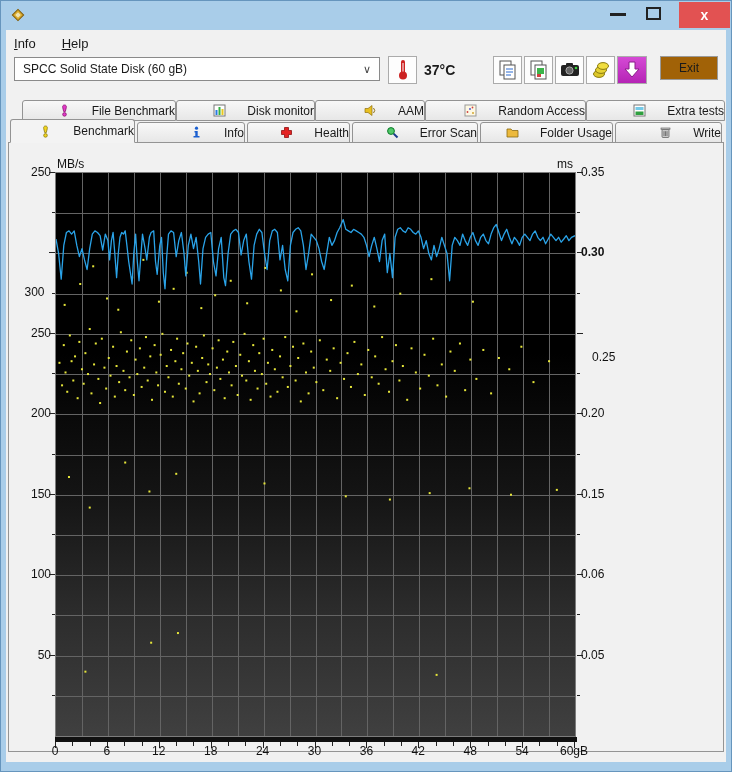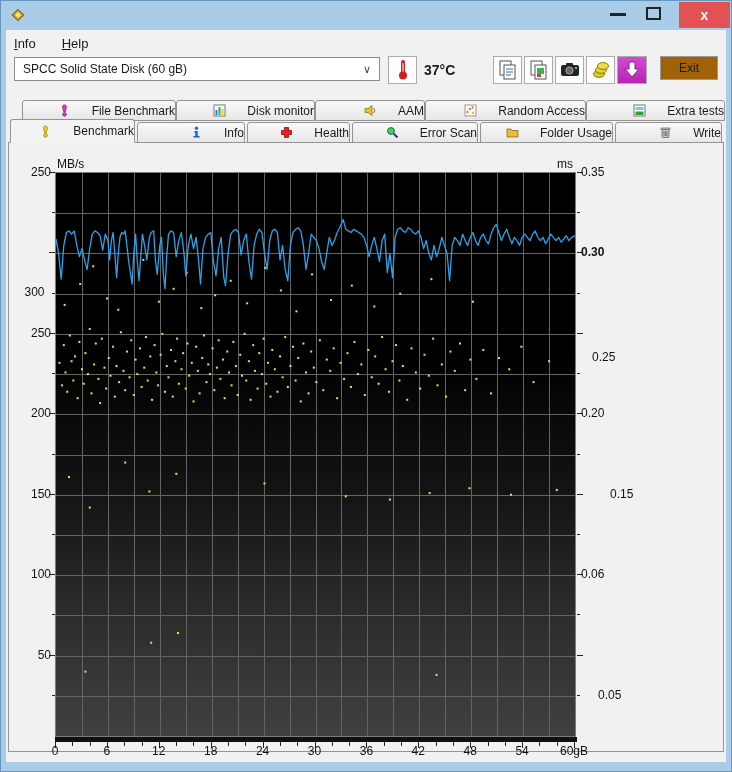--- a/index.html
+++ b/index.html
@@ -486,23 +486,23 @@
     <div class="tick-label" style="left: 18px; top: 245.429px; width: 33px; text-align: center; margin-top: 40px;">300</div>
     <div class="tick-label" style="left: 18px; top: 325.857px; width: 33px; text-align: right;">250</div>
     <div class="tick-label" style="left: 18px; top: 406.286px; width: 33px; text-align: right;">200</div>
     <div class="tick-label" style="left: 18px; top: 486.714px; width: 33px; text-align: right;">150</div>
     <div class="tick-label" style="left: 18px; top: 567.143px; width: 33px; text-align: right;">100</div>
     <div class="tick-label" style="left: 18px; top: 647.571px; width: 33px; text-align: right;">50</div>
     <div class="tick-label" style="left: 581px; top: 165px; width: 34px;">0.35</div>
     <div class="tick-label" style="left: 581px; top: 245.429px; width: 34px; font-weight: bold;">0.30</div>
     <div class="tick-label" style="left: 592px; top: 325.857px; width: 34px; margin-top: 24px;">0.25</div>
     <div class="tick-label" style="left: 581px; top: 406.286px; width: 34px;">0.20</div>
-    <div class="tick-label" style="left: 610px; top: 486.714px; width: 34px;">0.15</div>
+    <div class="tick-label" style="left: 581px; top: 486.714px; width: 34px;">0.15</div>
     <div class="tick-label" style="left: 581px; top: 567.143px; width: 34px;">0.06</div>
-    <div class="tick-label" style="left: 598px; top: 647.571px; width: 34px; margin-top: 40px;">0.05</div>
+    <div class="tick-label" style="left: 581px; top: 647.571px; width: 34px;">0.05</div>
     <div class="tick" style="left: 52px; top: 695px; width: 3px; height: 1px;"></div>
     <div class="tick" style="left: 577px; top: 695px; width: 3px; height: 1px;"></div>
     <div class="tick" style="left: 49px; top: 655px; width: 6px; height: 1px;"></div>
     <div class="tick" style="left: 577px; top: 655px; width: 6px; height: 1px;"></div>
     <div class="tick" style="left: 52px; top: 614px; width: 3px; height: 1px;"></div>
     <div class="tick" style="left: 577px; top: 614px; width: 3px; height: 1px;"></div>
     <div class="tick" style="left: 49px; top: 574px; width: 6px; height: 1px;"></div>
     <div class="tick" style="left: 577px; top: 574px; width: 6px; height: 1px;"></div>
     <div class="tick" style="left: 52px; top: 534px; width: 3px; height: 1px;"></div>
     <div class="tick" style="left: 577px; top: 534px; width: 3px; height: 1px;"></div>

